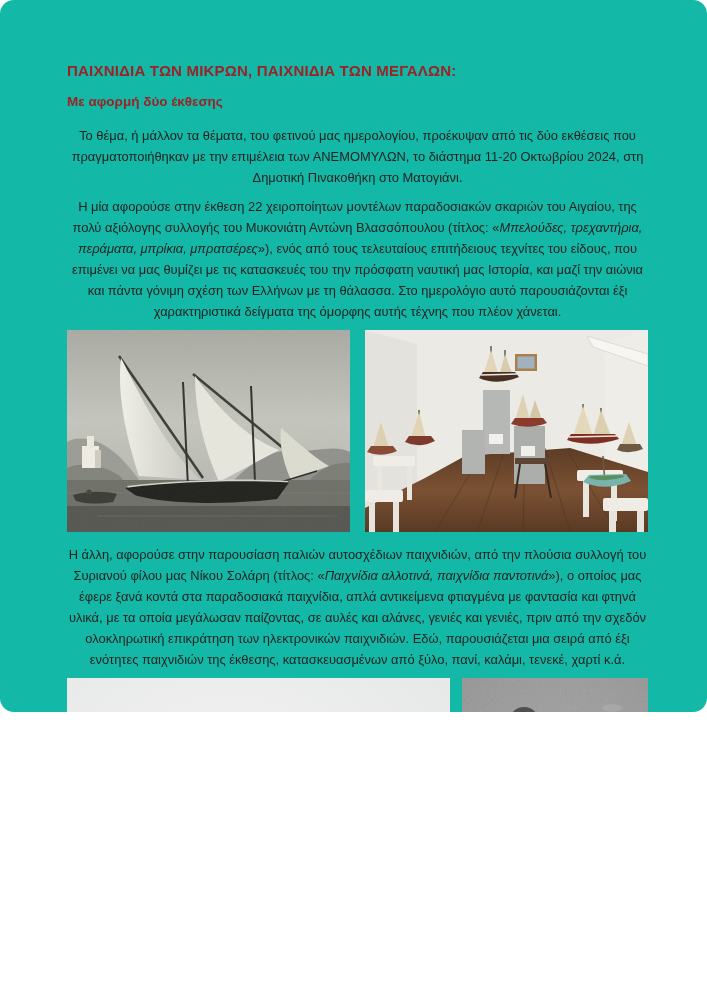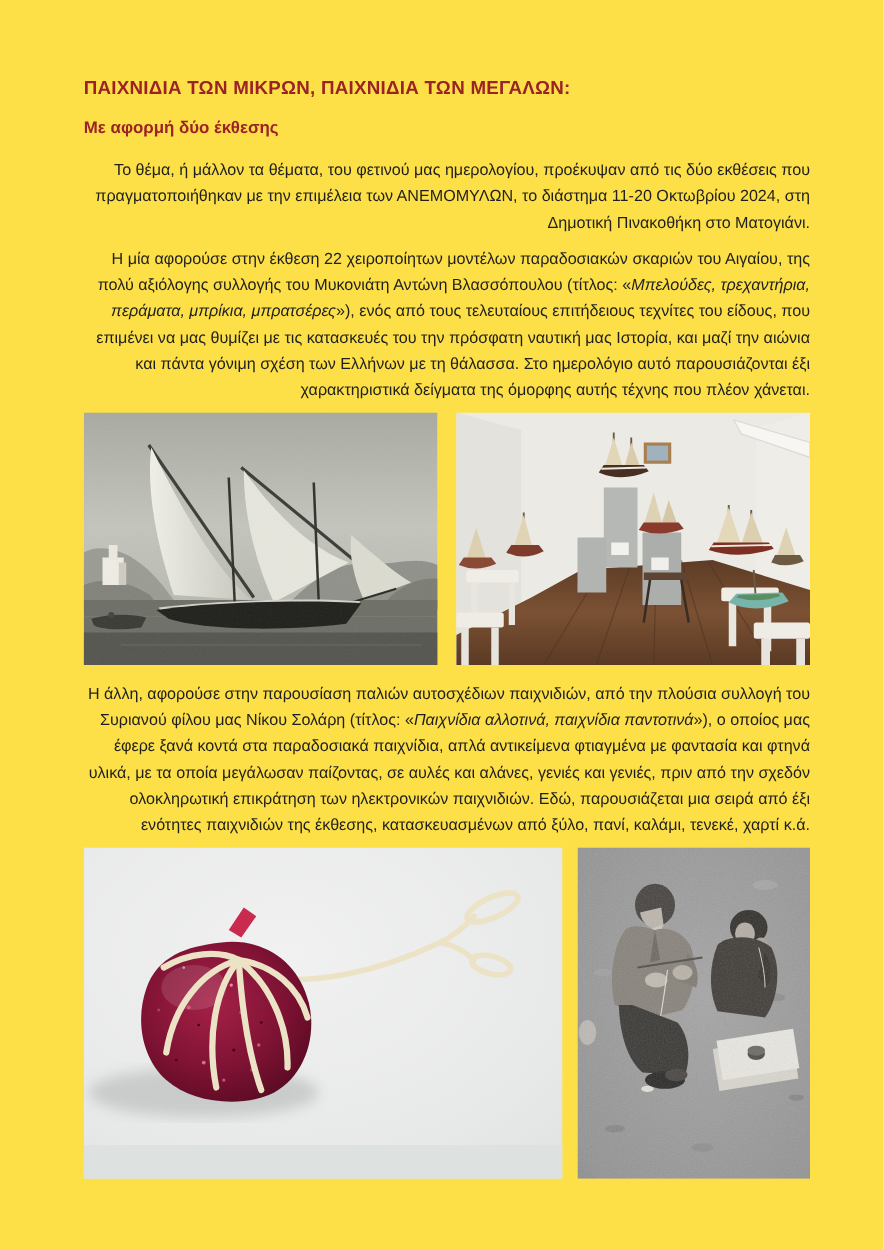--- a/index.html
+++ b/index.html
@@ -1,32 +1,33 @@
 <!DOCTYPE html>
 <html style="--accent: #9b2226; --text: #1f1f1f;"><head>
 <meta charset="utf-8">
 <style>
   html,body { margin:0; padding:0; background:#ffffff; }
   .page {
-    position:relative; width:707px; height:1000px; overflow:hidden;
-    background:#fde047; color:var(--text,#1f1f1f);
+    position:relative; width:707px; height:712px; overflow:hidden;
+    background:#14b8a6; color:var(--text,#1f1f1f);
     font-family:"Liberation Sans", sans-serif;
+    border-radius:14px;
   }
   .content { position:absolute; left:67px; top:62px; width:581px; }
   .title {
     margin:0 0 15px 0; font-size:15px; font-weight:bold;
     letter-spacing:0.2px; color:var(--accent,#9b2226); line-height:1.15;
   }
   .subtitle {
     margin:0 0 15px 0; font-size:13.5px; font-weight:bold;
     color:var(--accent,#9b2226); line-height:1.15;
   }
   p.body {
     margin:0 0 8px 0; font-size:12.9px; line-height:21px;
-    color:var(--text,#1f1f1f); text-align:right;
+    color:var(--text,#1f1f1f); text-align:center;
   }
   p.body em { font-style:italic; }
   .figrow { display:flex; }
   .row-top { gap:15px; margin:4px 0 12px 0; }
   .row-bottom { gap:12px; margin-top:0; }
   figure.fig { margin:0; padding:0; line-height:0; }
   figure.fig svg { display:block; }
 </style>
 </head>
 <body>

